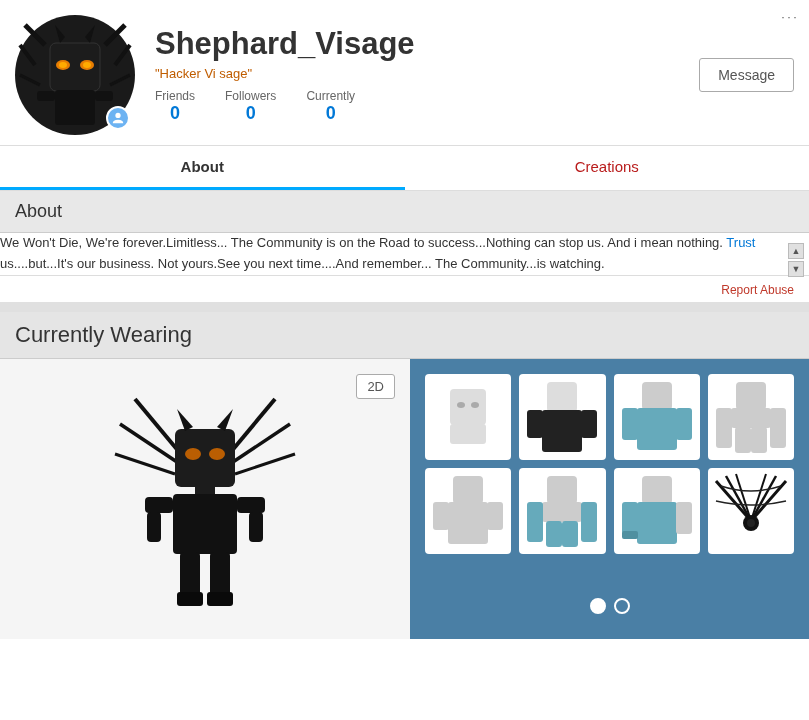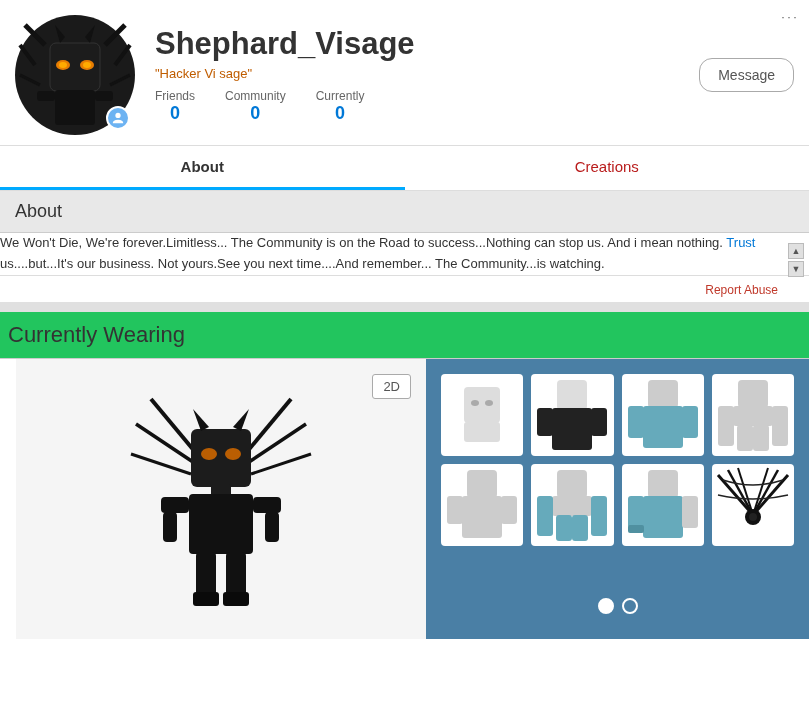--- a/index.html
+++ b/index.html
@@ -13,46 +13,46 @@
 
     .profile-info { margin-left: 20px; flex: 1; }
     .username { font-size: 31px; font-weight: bold; color: #333; }
     .tagline { color: #c05d00; font-size: 13px; margin: 4px 0 8px 0; }
     .stats-row { display: flex; gap: 30px; }
     .stat-item { display: flex; flex-direction: column; align-items: center; }
     .stat-label { font-size: 12px; color: #666; text-align: center; }
     .stat-value { font-size: 18px; color: #0078d7; font-weight: bold; }
 
     .profile-actions { display: flex; gap: 10px; margin-left: auto; align-self: center; }
-    .btn-outline { padding: 8px 18px; border: 1px solid #aaa; background: #fff; border-radius: 13px; font-size: 14px; cursor: pointer; color: #555; }
+    .btn-outline { padding: 8px 18px; border: 1px solid #aaa; background: #fff; border-radius: 3px; font-size: 14px; cursor: pointer; color: #555; }
 
     .three-dots { position: absolute; top: 10px; right: 10px; color: #555; font-size: 12px; letter-spacing: 2px; cursor: pointer; }
 
     
     .tabs { display: flex; border-bottom: 1px solid #ddd; }
     .tab { flex: 1; text-align: center; padding: 12px 0; font-size: 15px; cursor: pointer; color: #b91c1c; border-bottom: 3px solid transparent; }
     .tab.active { color: #333; font-weight: bold; border-bottom: 3px solid #00aaff; }
 
     
     .section-header { background: #e8e8e8; padding: 10px 15px; font-size: 18px; font-weight: normal; color: #333; border-bottom: 1px solid #ccc; }
 
     .about-text-container { position: relative; border-bottom: 1px solid #ddd; }
     .about-text { font-size: 13px; line-height: 1.6; color: #333; overflow: hidden; max-height: 60px; }
     .about-text a { color: #0078d7; text-decoration: none; }
     .scroll-indicator { position: absolute; right: 5px; top: 10px; display: flex; flex-direction: column; gap: 2px; }
     .scroll-btn { width: 16px; height: 16px; background: #e0e0e0; border: 1px solid #bbb; display: flex; align-items: center; justify-content: center; cursor: pointer; font-size: 9px; color: #555; }
 
-    .report-container { text-align: right; padding: 5px 31px; }
+    .report-container { text-align: right; padding: 5px 15px; }
     .report-link { color: #c0392b; font-size: 12px; cursor: pointer; text-decoration: none; }
 
     
-    .wearing-header { background: #22c55e; padding: 10px 8px; font-size: 22px; font-weight: normal; color: #333; border-bottom: 1px solid #ccc; border-top: 5px solid #e0e0e0; }
+    .wearing-header { background: #e5e5e5; padding: 10px 15px; font-size: 22px; font-weight: normal; color: #333; border-bottom: 1px solid #ccc; border-top: 5px solid #e0e0e0; }
 
     .wearing-content { display: flex; min-height: 280px; }
-    .character-preview { flex: 0 0 410px; background: #f5f5f5; display: flex; flex-direction: column; align-items: center; justify-content: flex-end; position: relative; padding: 20px; margin-left: 16px; }
+    .character-preview { flex: 0 0 410px; background: #f5f5f5; display: flex; flex-direction: column; align-items: center; justify-content: flex-end; position: relative; padding: 20px; }
     .view-2d-btn { position: absolute; top: 15px; right: 15px; border: 1px solid #aaa; background: #fff; padding: 4px 10px; font-size: 13px; cursor: pointer; color: #555; border-radius: 3px; }
 
     
     .items-grid-container { flex: 1; background: #4a7fa5; padding: 15px; display: flex; flex-direction: column; justify-content: space-between; }
     .items-grid { display: grid; grid-template-columns: repeat(4, 1fr); gap: 8px; }
     .item-cell { background: #fff; border-radius: 4px; overflow: hidden; aspect-ratio: 1; display: flex; align-items: center; justify-content: center; }
 
     
     .pagination-dots { display: flex; justify-content: center; gap: 8px; padding: 10px 0; }
     .dot { width: 16px; height: 16px; border-radius: 50%; border: 2px solid #fff; cursor: pointer; }
@@ -102,21 +102,21 @@
 
     <div class="profile-info">
       <div class="username">Shephard_Visage</div>
       <div class="tagline">"Hacker Vi sage"</div>
       <div class="stats-row">
         <div class="stat-item">
           <span class="stat-label">Friends</span>
           <span class="stat-value">0</span>
         </div>
         <div class="stat-item">
-          <span class="stat-label">Community</span>
+          <span class="stat-label">Followers</span>
           <span class="stat-value">0</span>
         </div>
         <div class="stat-item">
           <span class="stat-label">Currently</span>
           <span class="stat-value">0</span>
         </div>
       </div>
     </div>
 
     <div class="profile-actions">

